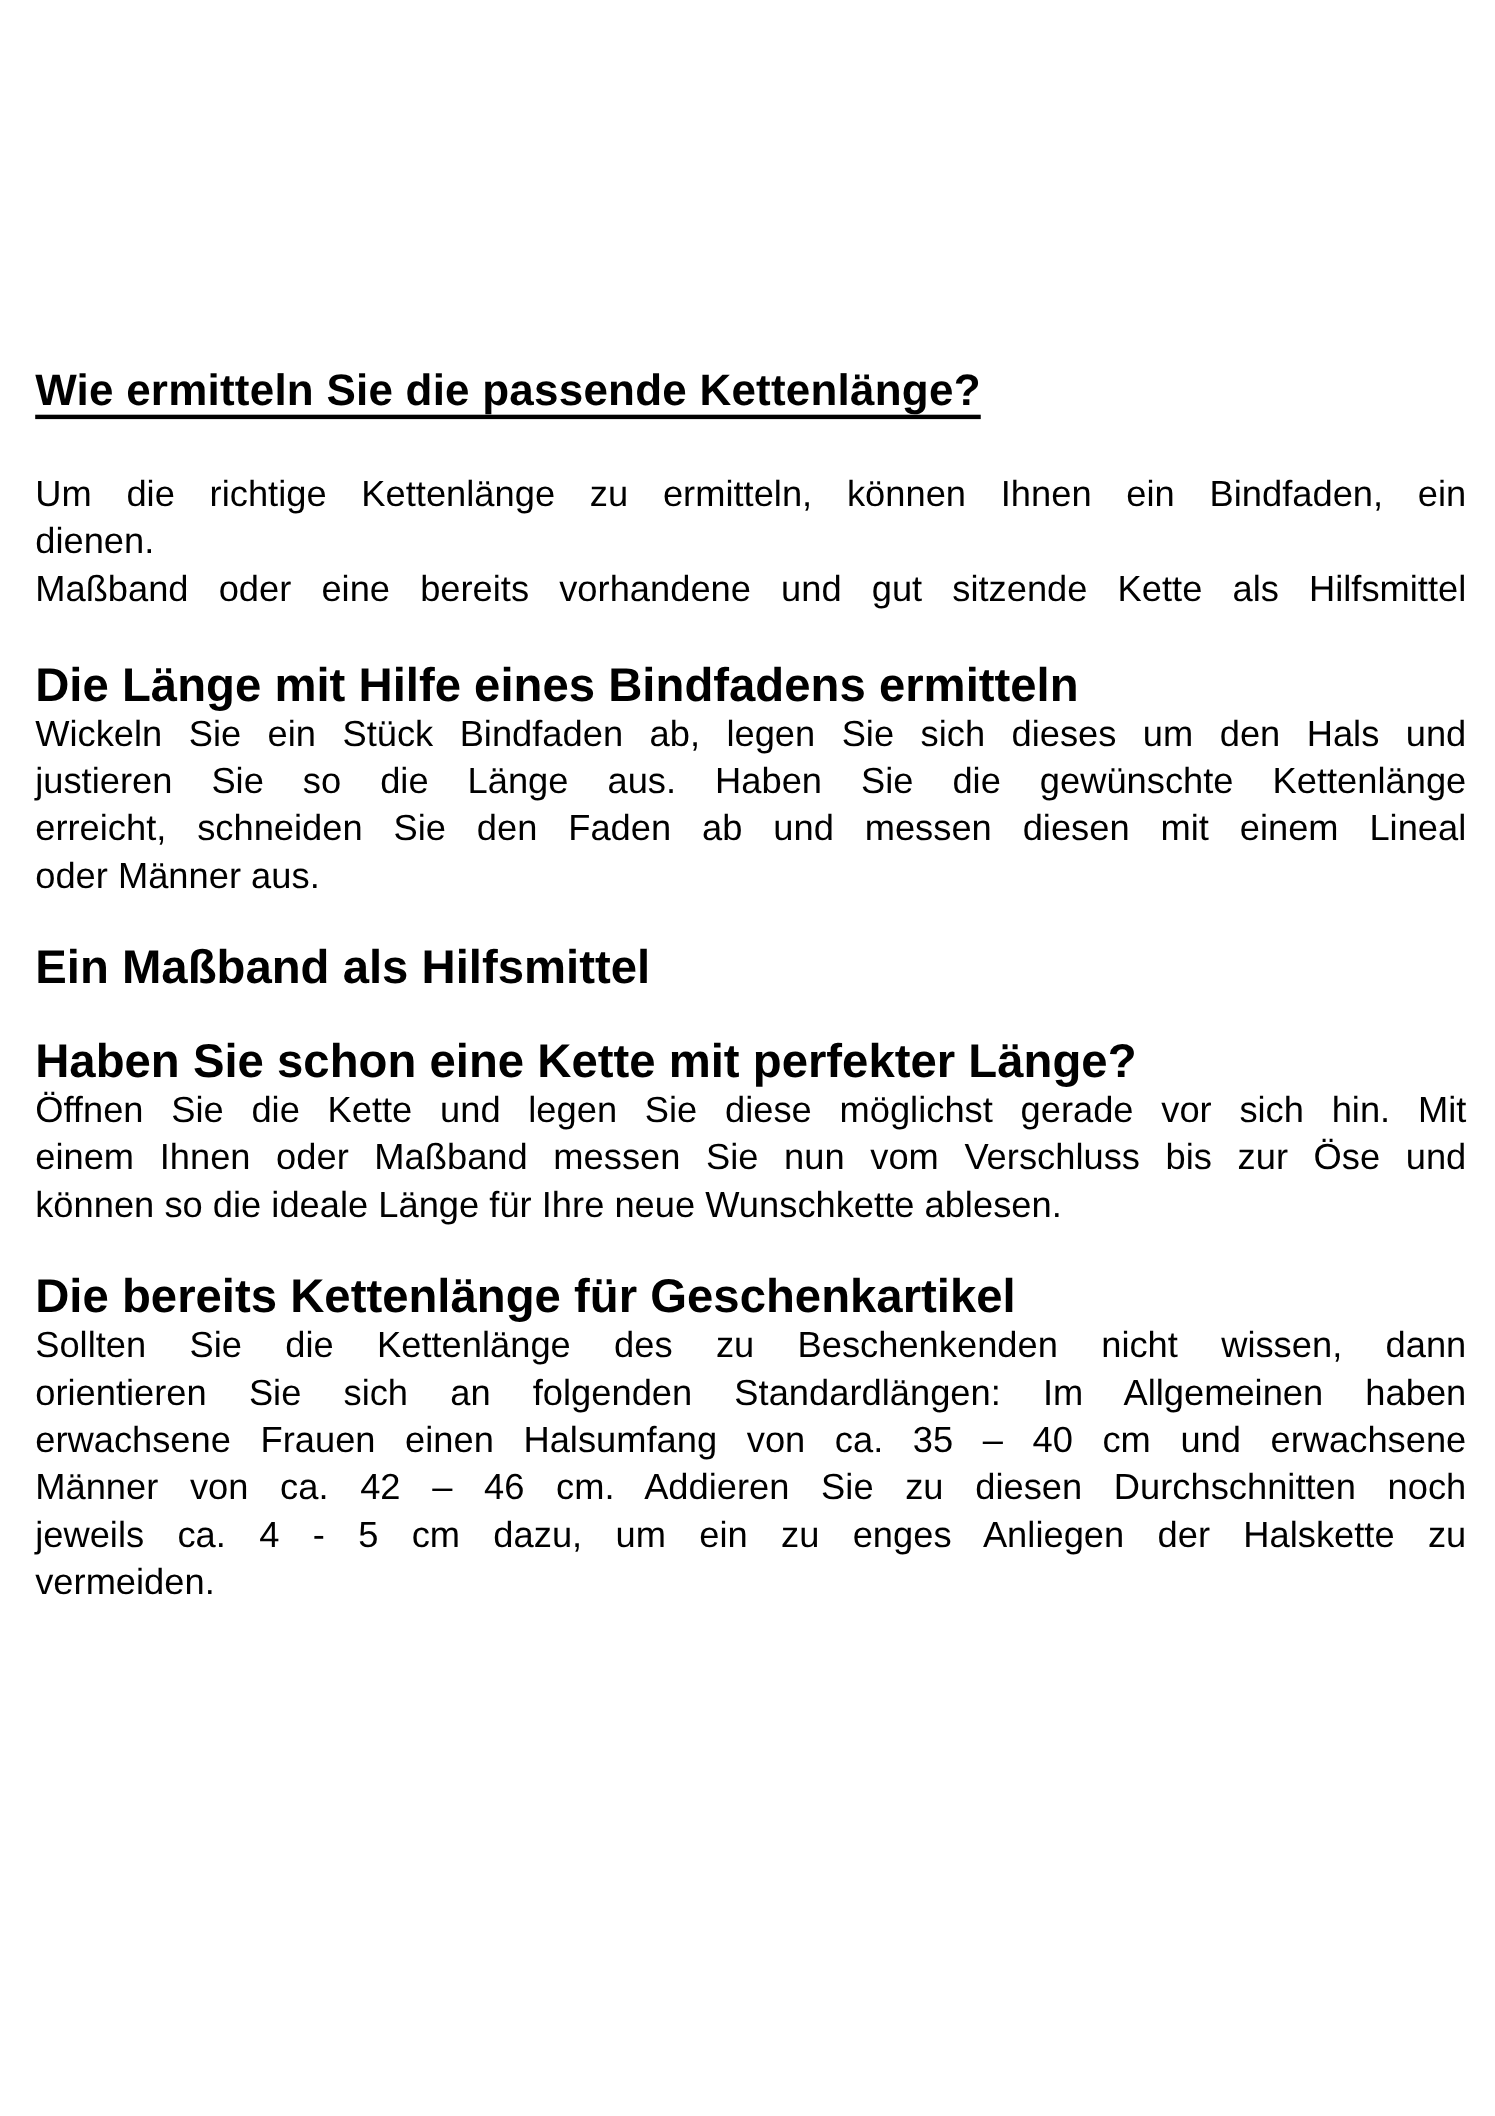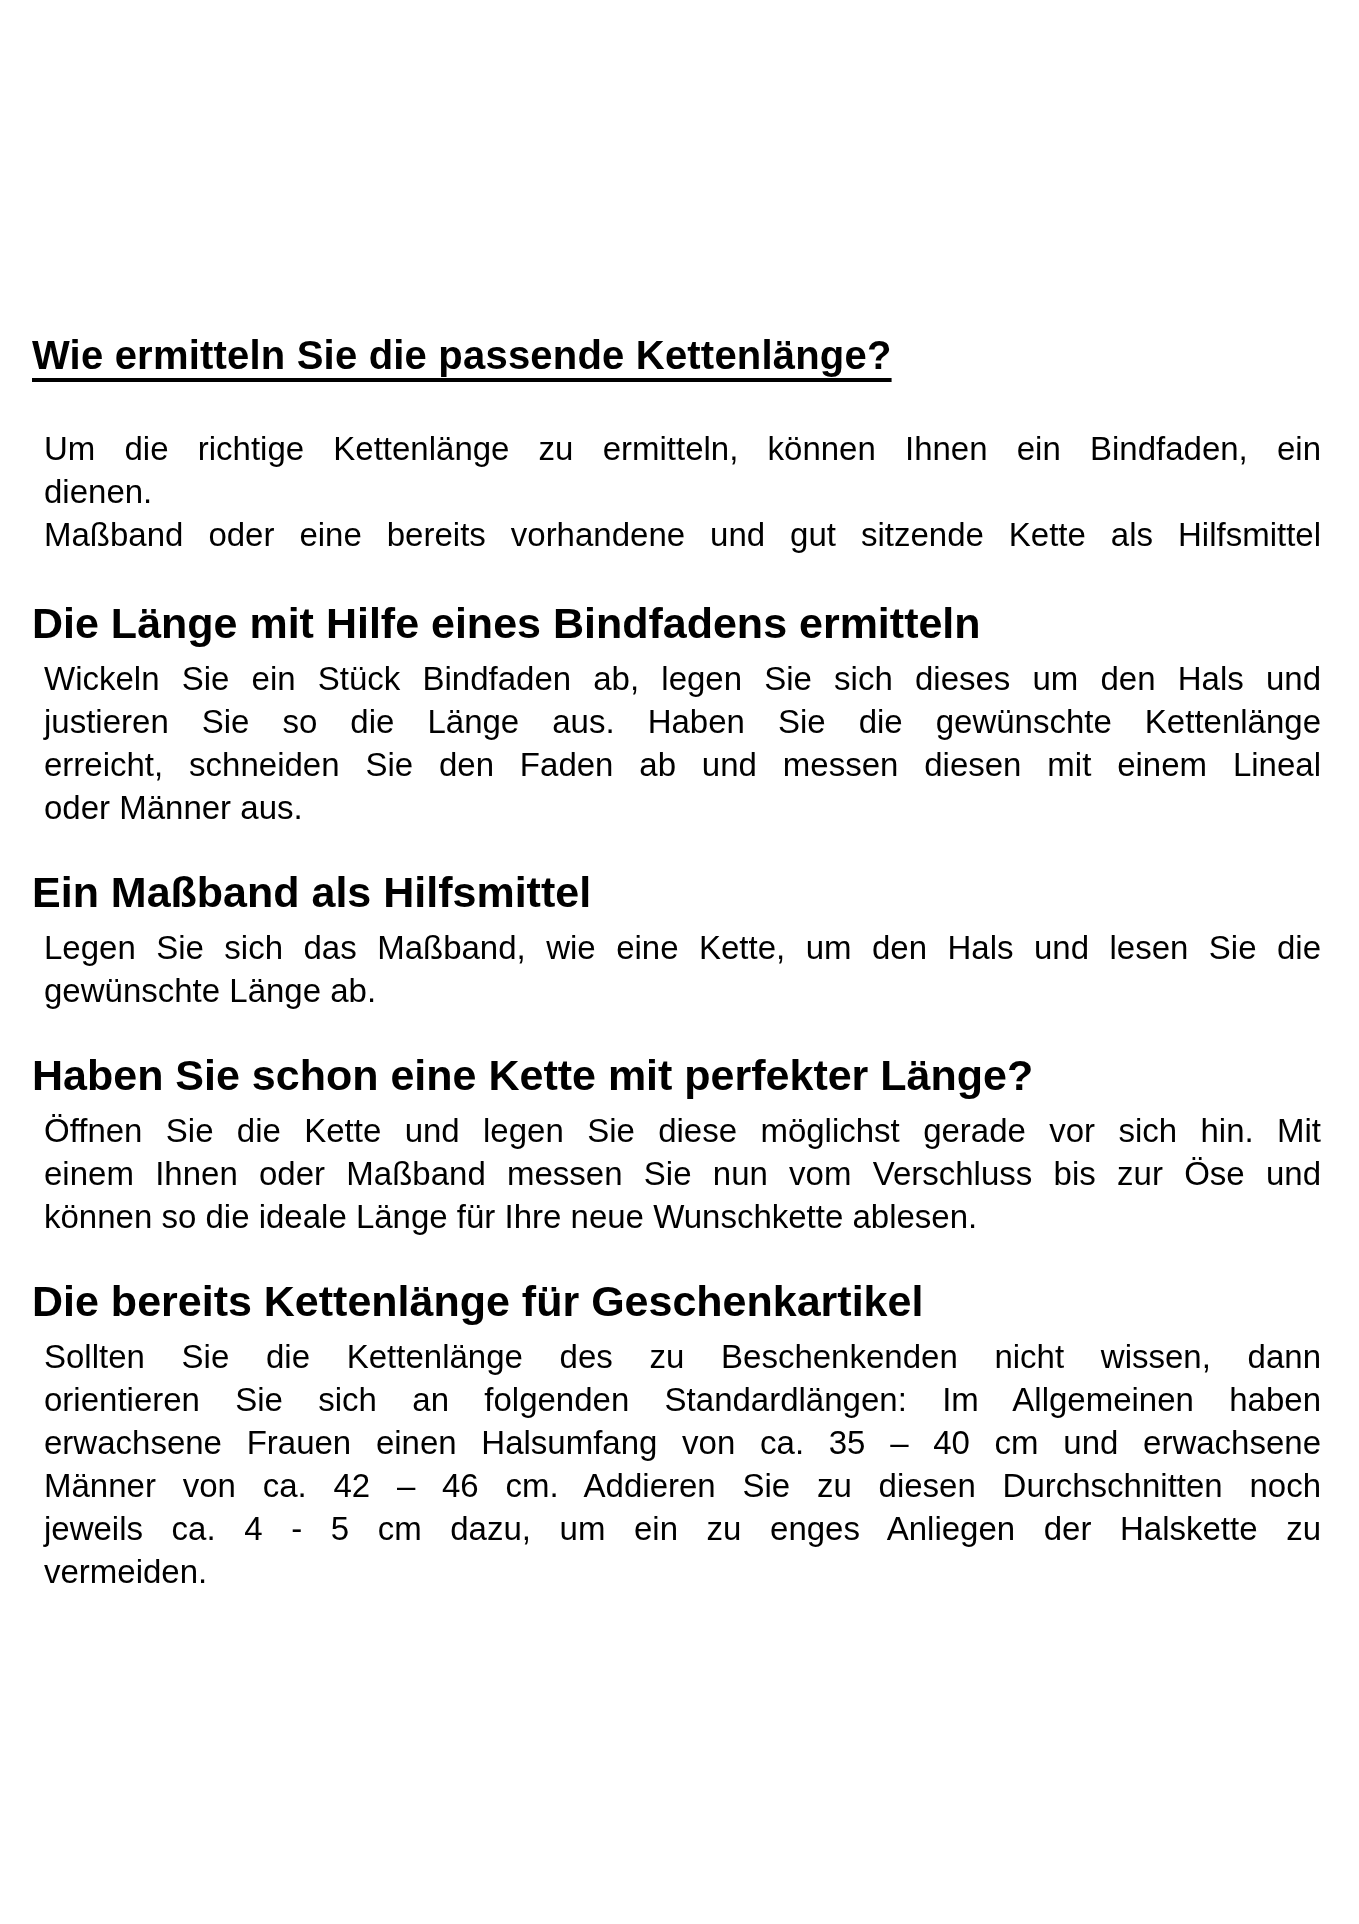--- a/index.html
+++ b/index.html
@@ -37,21 +37,21 @@
   .sec-head {
     margin: 42px 0 0 0;
     font-size: 43px;
     line-height: 43px;
     font-weight: bold;
   }
   .sec-head.first-gap {
     margin-top: 46px;
   }
   .para {
-    margin: 12px;
+    margin: 0;
   }
   .line {
     text-align: justify;
     text-align-last: justify;
     white-space: normal;
   }
   .line.end {
     text-align-last: left;
   }
 </style>
@@ -74,24 +74,20 @@
       <div class="para">
         <div class="line">Wickeln Sie ein Stück Bindfaden ab, legen Sie sich dieses um den Hals und</div>
         <div class="line">justieren Sie so die Länge aus. Haben Sie die gewünschte Kettenlänge</div>
         <div class="line">erreicht, schneiden Sie den Faden ab und messen diesen mit einem Lineal</div>
         <div class="line end">oder Männer aus.</div>
       </div>
     </section>
 
     <section>
       <h2 class="sec-head">Ein Maßband als Hilfsmittel</h2>
-      <div class="para">
-        <div class="line">Legen Sie sich das Maßband, wie eine Kette, um den Hals und lesen Sie die</div>
-        <div class="line end">gewünschte Länge ab.</div>
-      </div>
     </section>
 
     <section>
       <h2 class="sec-head">Haben Sie schon eine Kette mit perfekter Länge?</h2>
       <div class="para">
         <div class="line">Öffnen Sie die Kette und legen Sie diese möglichst gerade vor sich hin. Mit</div>
         <div class="line">einem Ihnen oder Maßband messen Sie nun vom Verschluss bis zur Öse und</div>
         <div class="line end">können so die ideale Länge für Ihre neue Wunschkette ablesen.</div>
       </div>
     </section>

